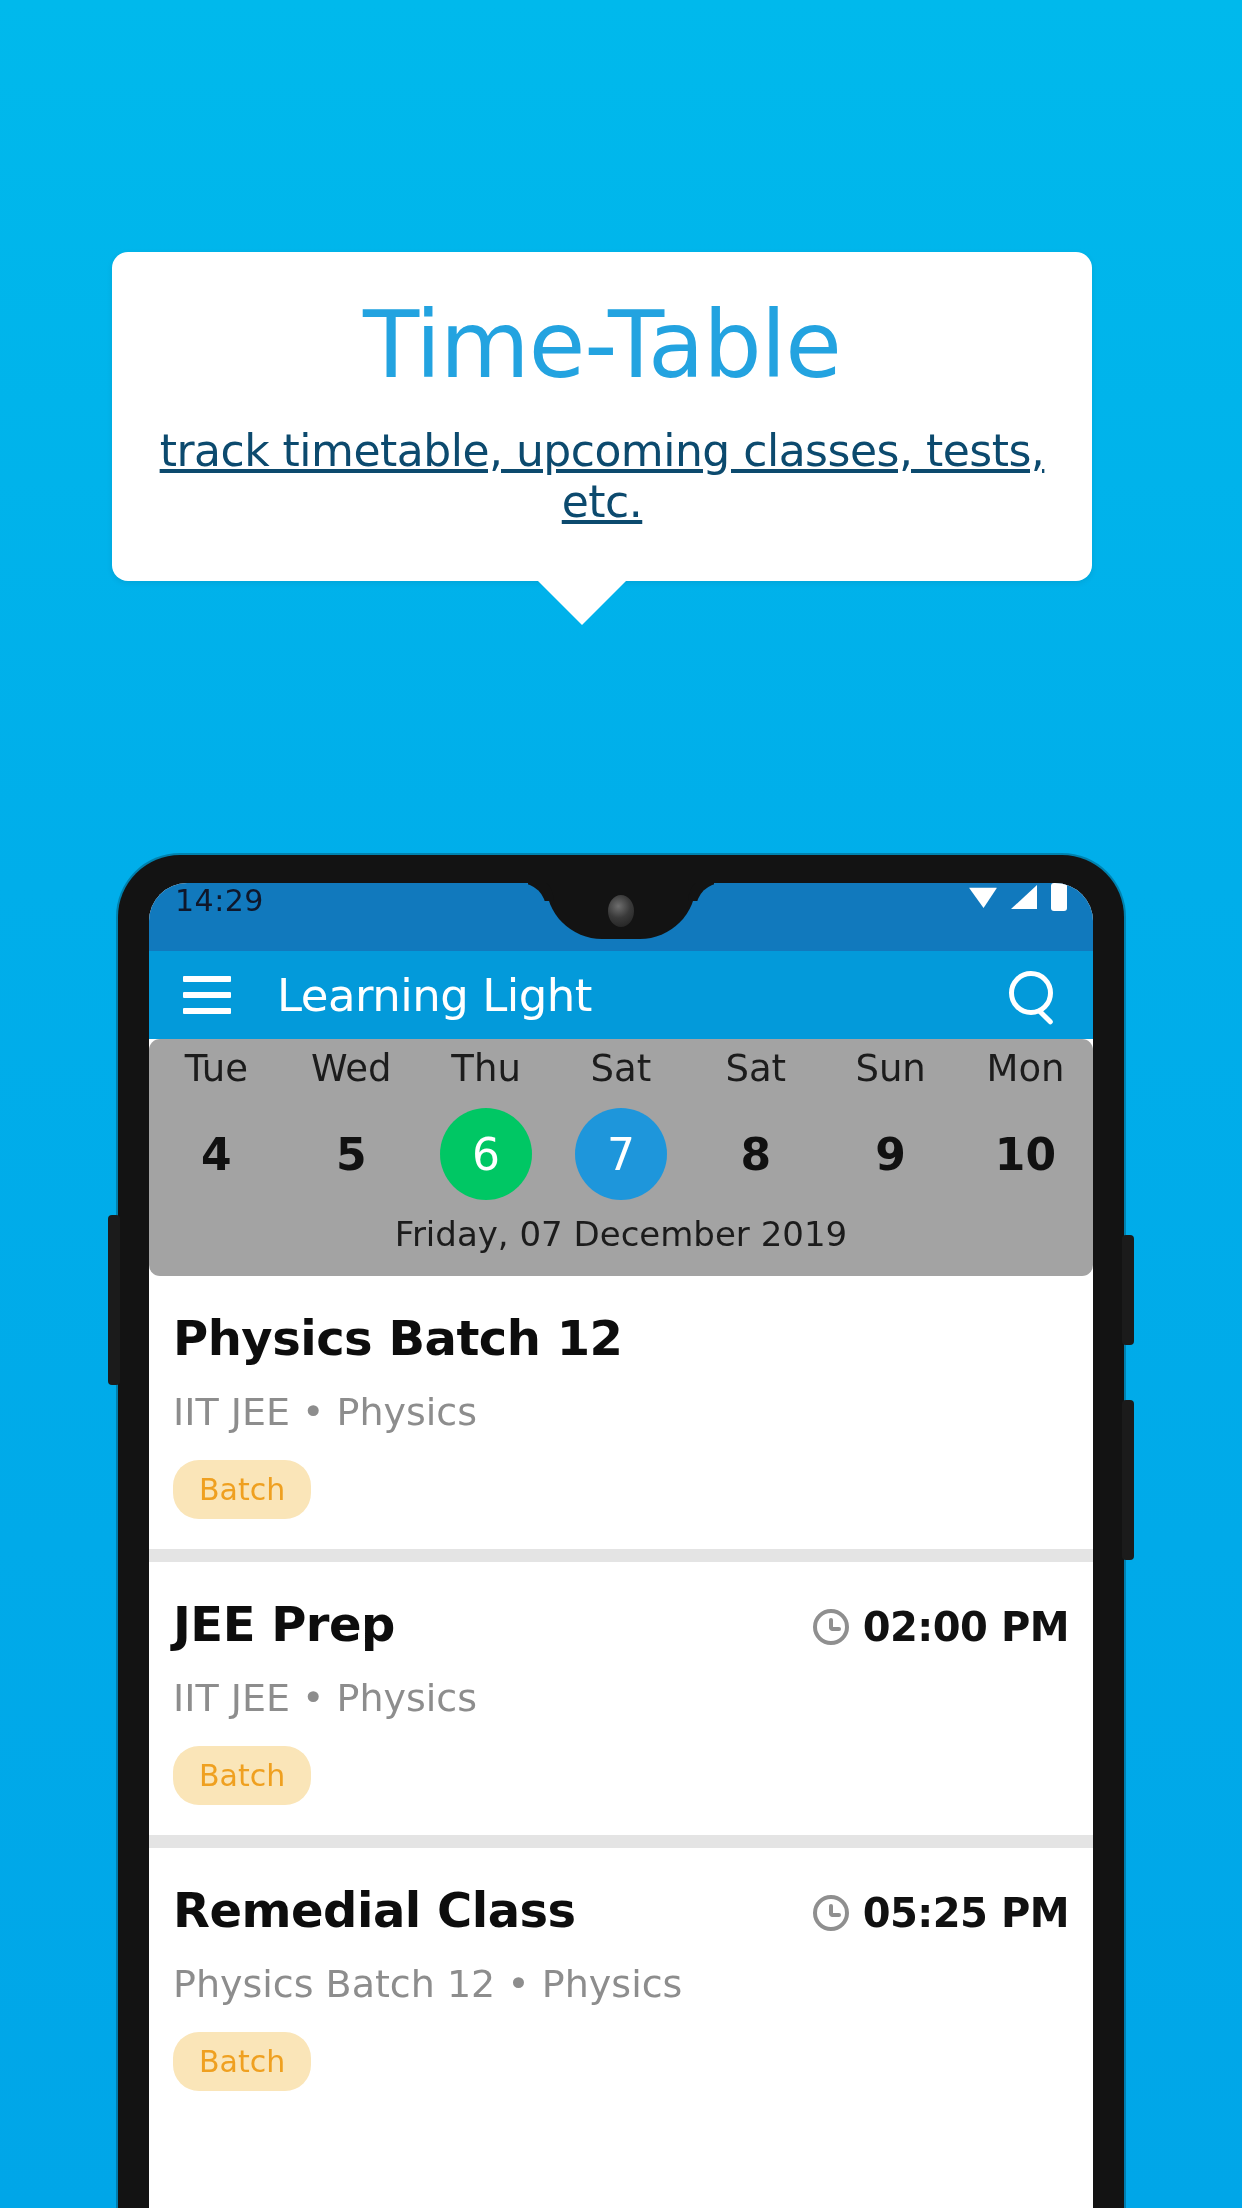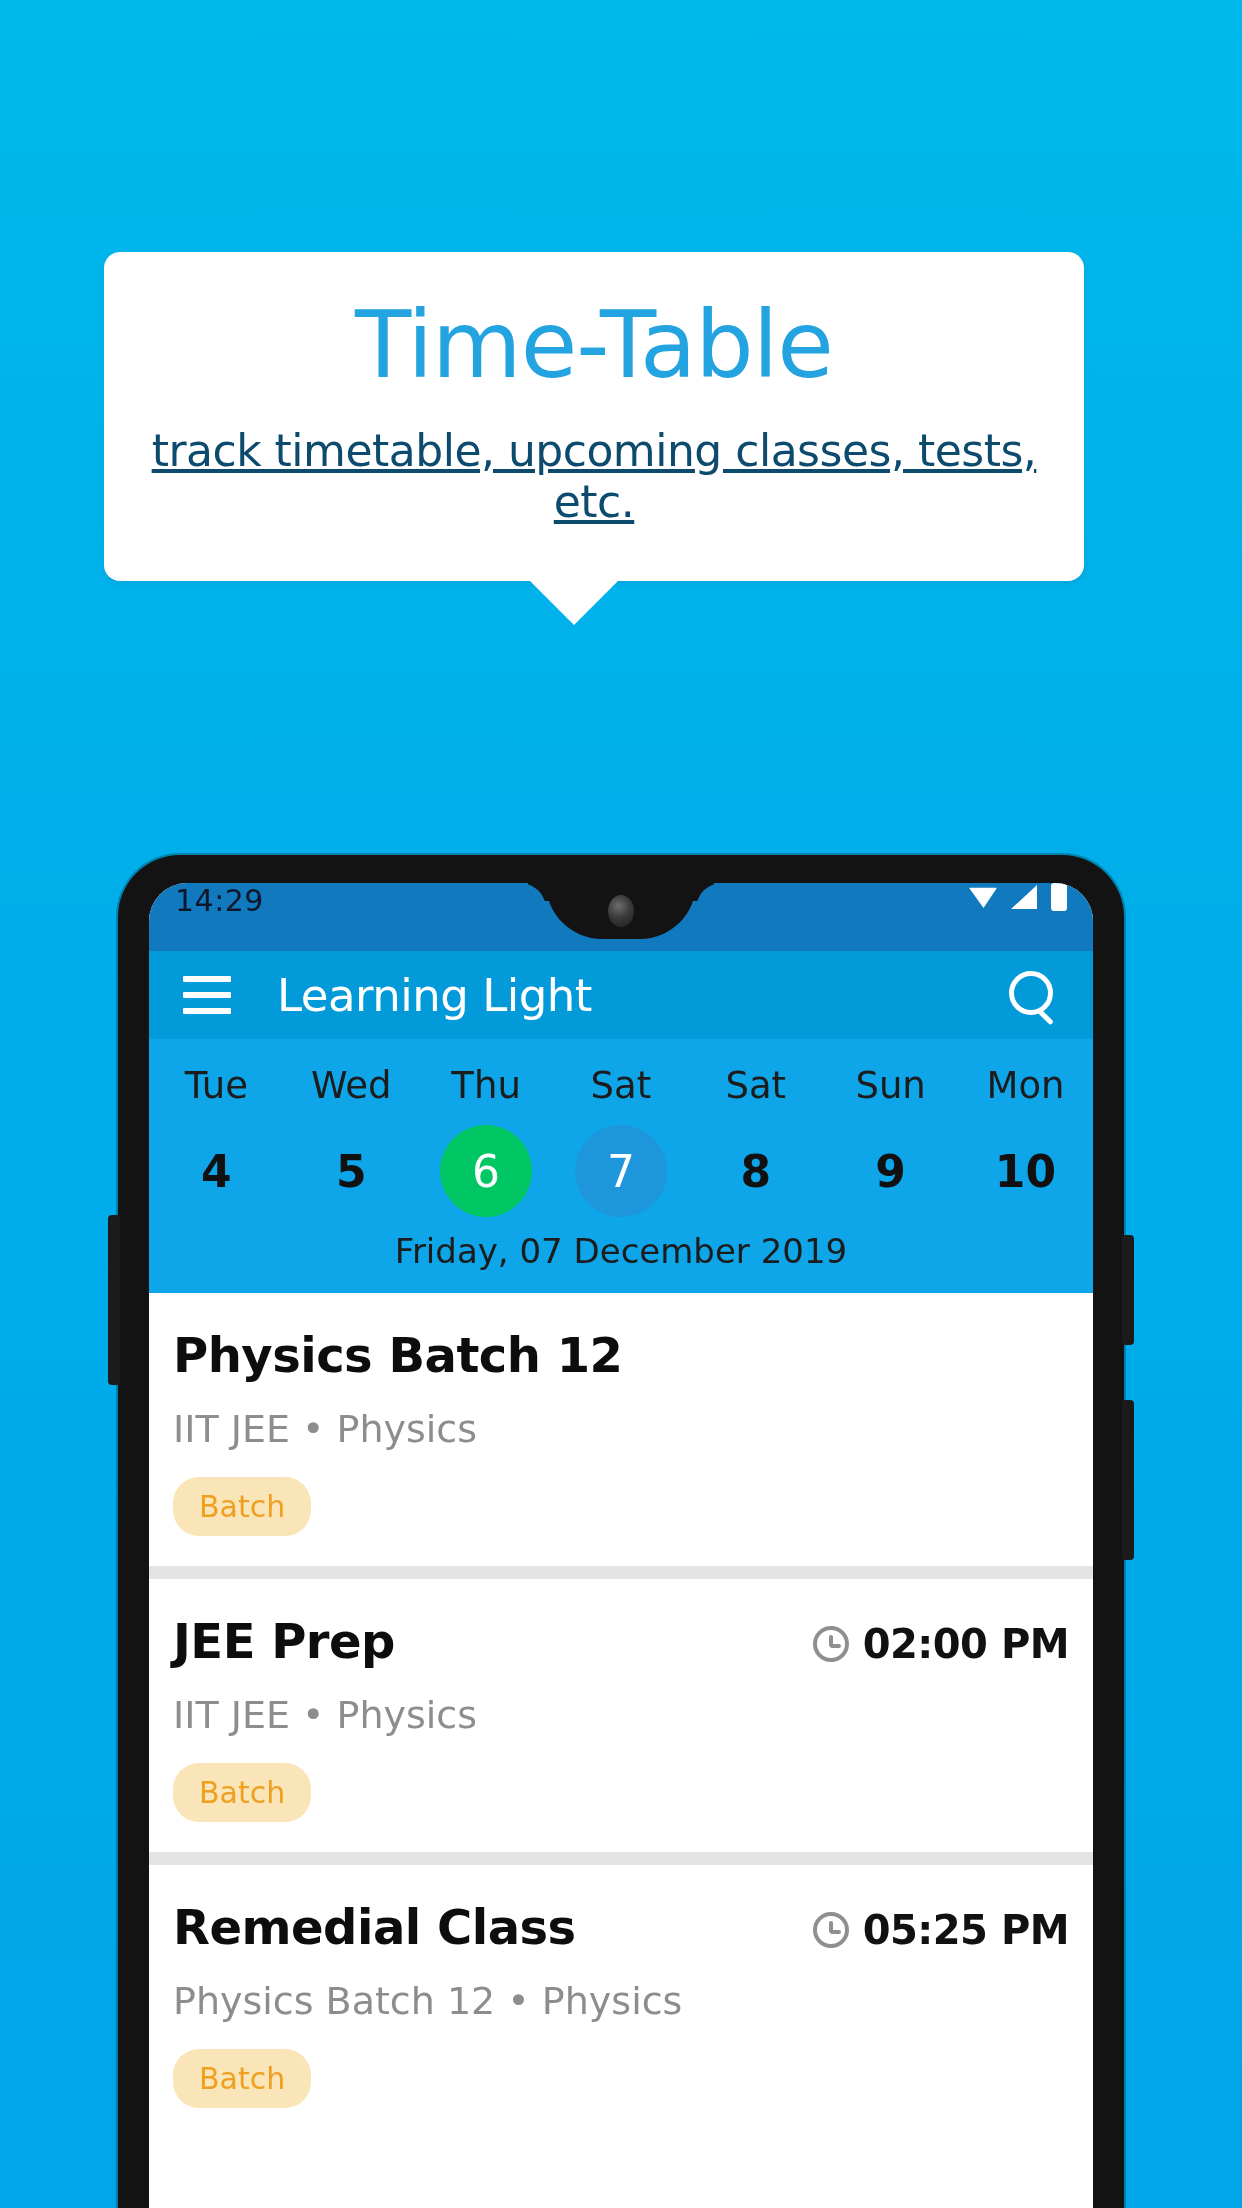--- a/index.html
+++ b/index.html
@@ -5,21 +5,21 @@
   * { margin:0; padding:0; box-sizing:border-box; }
   html, body { width:1242px; height:2208px; }
   body {
     font-family: "DejaVu Sans", sans-serif;
     background: linear-gradient(180deg, #00b9ec 0%, #00aeea 40%, #00a6e8 100%);
     overflow:hidden;
     position:relative;
   }
 
   
-  .callout-wrap { position:absolute; left:104px; top:252px; width:980px; }
+  .callout-wrap { position:absolute; left:112px; top:252px; width:980px; }
   .callout {
     background:#ffffff;
     border-radius:16px;
     padding:46px 40px 54px;
     text-align:center;
     box-shadow:0 2px 6px rgba(0,0,0,0.08);
   }
   .callout-title {
     color:#23a3e0;
     font-size:92px;
@@ -170,22 +170,23 @@
     content:""; position:absolute;
     right:4px; bottom:2px;
     width:20px; height:5px;
     background:#fff;
     border-radius:3px;
     transform:rotate(45deg);
   }
 
   
   .datestrip {
-    background:#0ea5e9;
-    padding:25px 0 14px;
+    background:#a3a3a3;
+    padding:8px 0 14px;
+    border-radius:11px;
   }
   .days {
     display:flex;
     justify-content:space-around;
     align-items:flex-start;
   }
   .day { width:106px; text-align:center; cursor:pointer; }
   .day-name { font-size:37px; color:#1c1c1c; font-weight:400; }
   .day-num-wrap {
     margin-top:18px;

